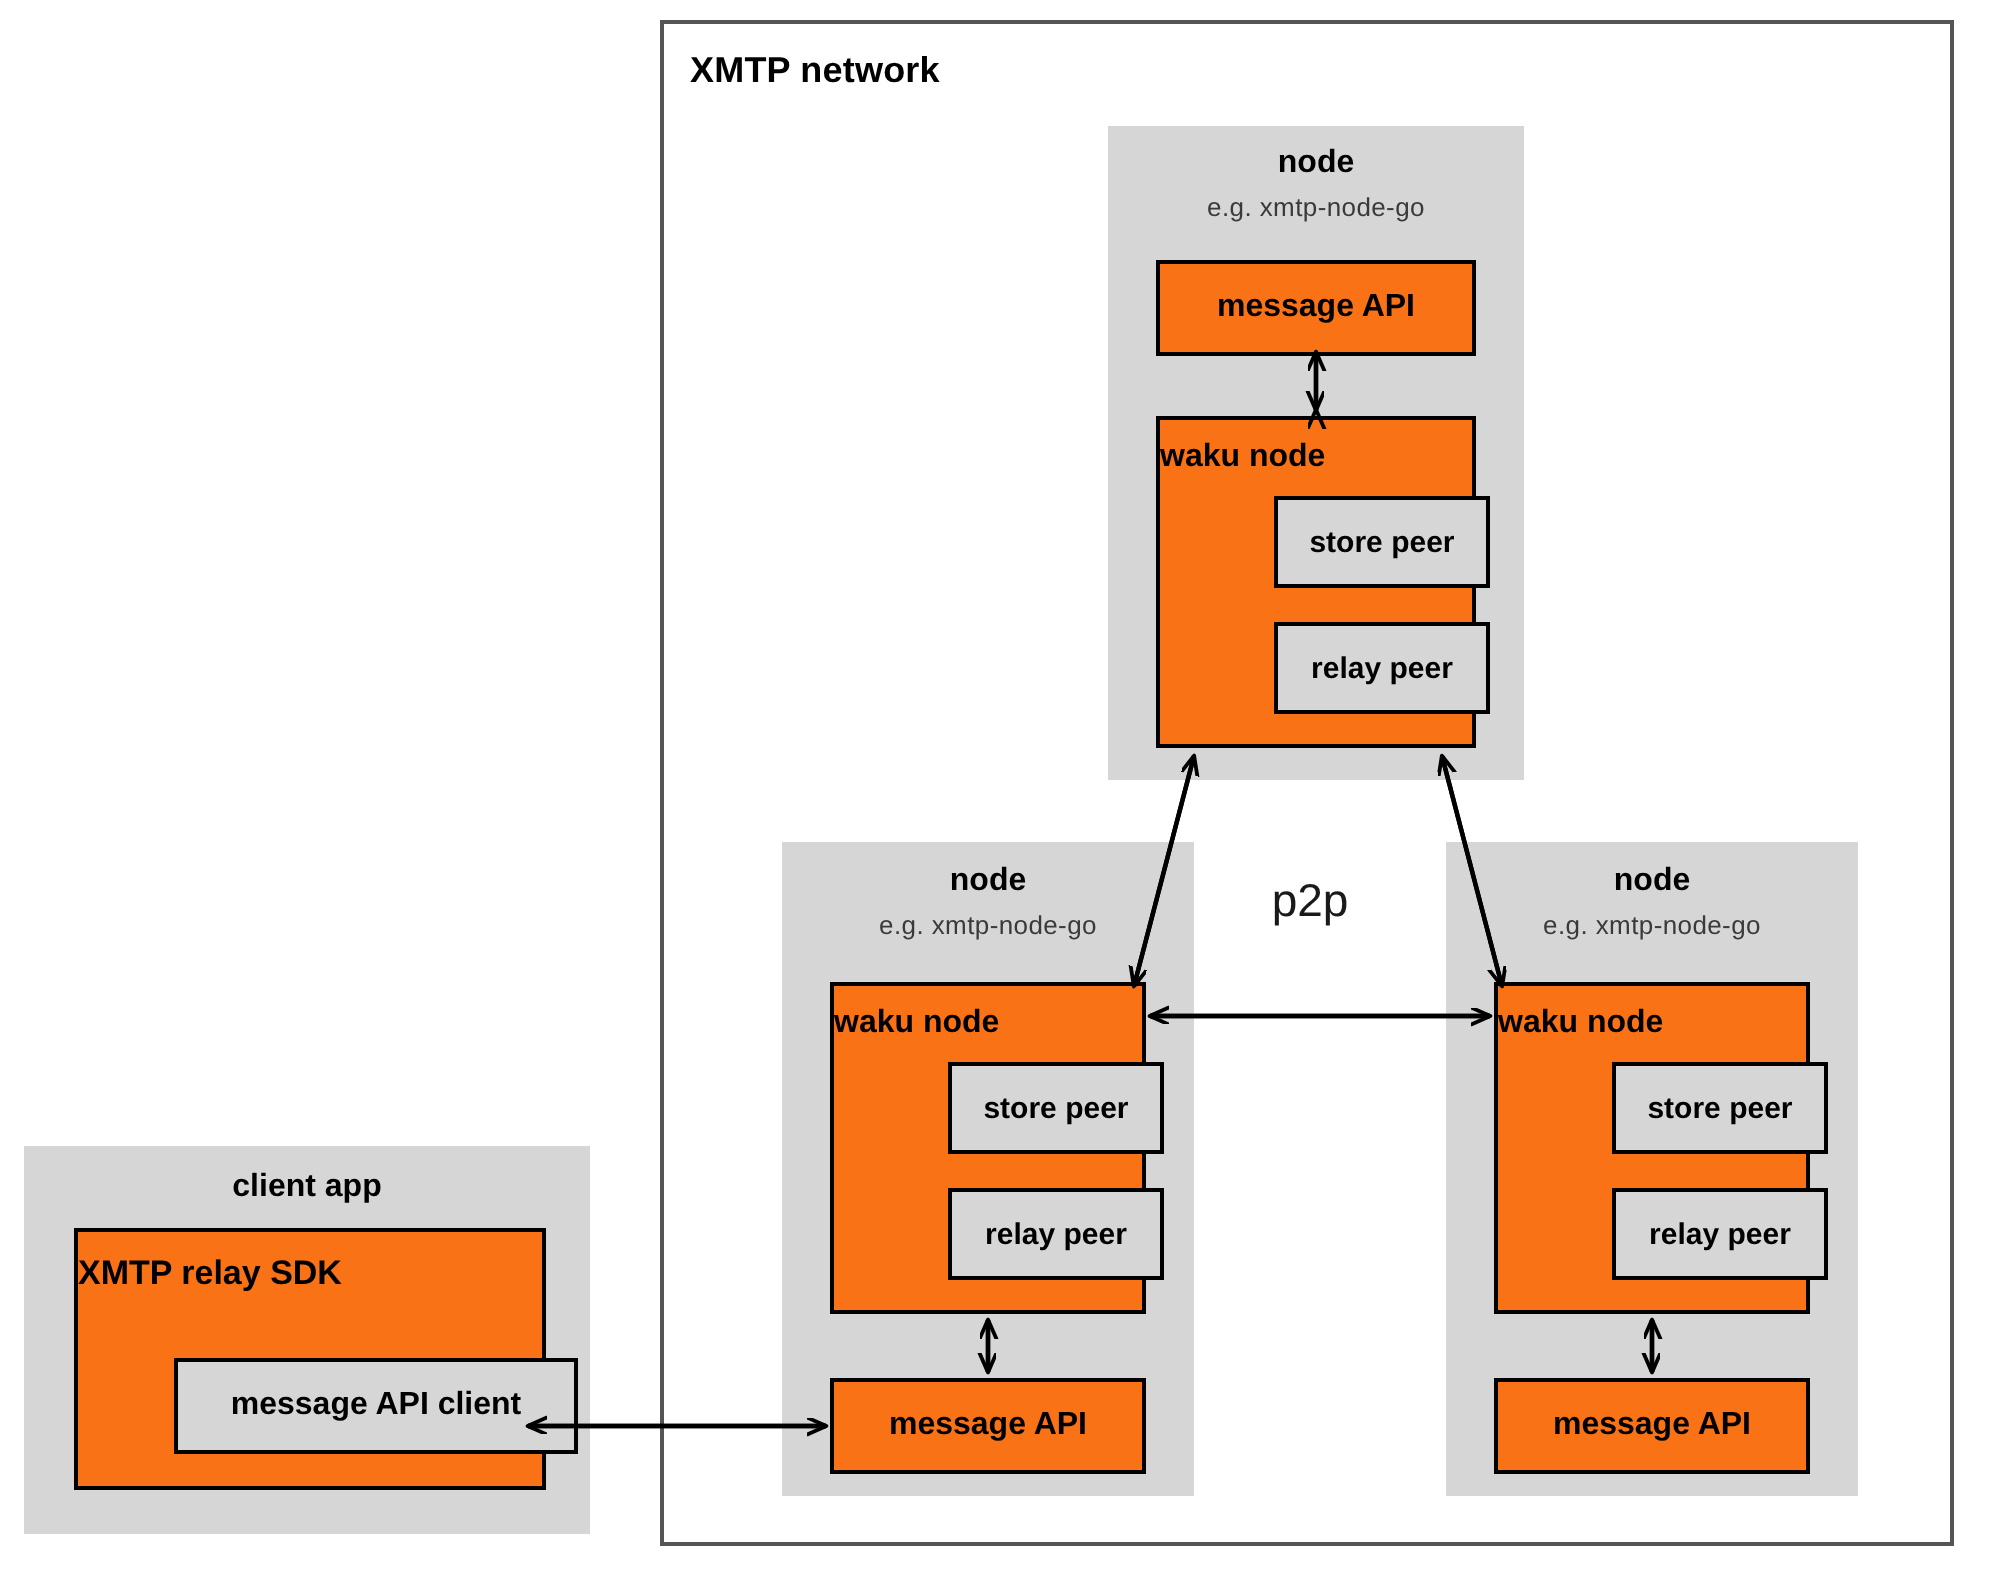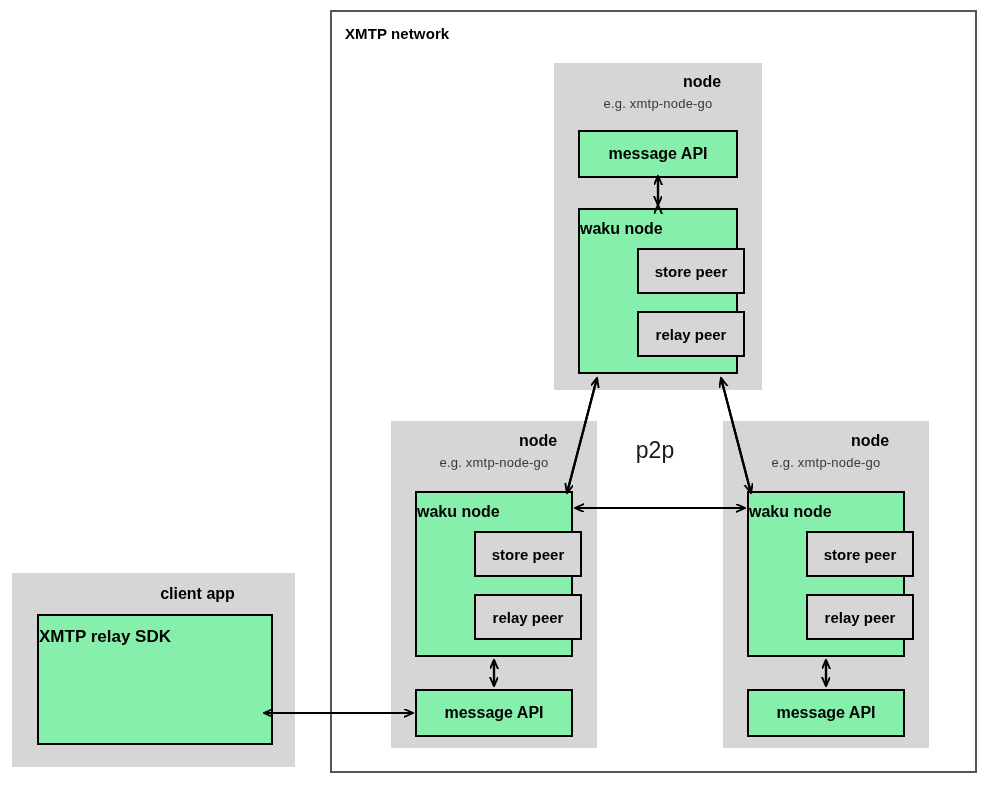--- a/index.html
+++ b/index.html
@@ -24,50 +24,49 @@
 
   
   .network-frame {
     left: 330px; top: 10px;
     width: 647px; height: 763px;
     border: 2px solid #555555;
     background: transparent;
   }
   .network-title {
     left: 345px; top: 25px;
-    font-size: 15px;
+    font-size: 18px;
     font-weight: bold;
     color: #000000;
     letter-spacing: 0.1px;
   }
 
   
   .node-box {
     background: #d6d6d6;
   }
   .node-title {
     text-align: center;
     font-size: 16px;
     font-weight: bold;
     color: #000000;
     width: 100%;
-    margin-left: 44px;
   }
   .node-sub {
     text-align: center;
     font-size: 13px;
     font-weight: normal;
     color: #3a3a3a;
     width: 100%;
     letter-spacing: 0.2px;
   }
 
   
   .panel {
-    background: #86efac;
+    background: #f97316;
     border: 2px solid #000000;
     display: flex;
     align-items: center;
     justify-content: center;
   }
   .panel-label {
     font-size: 16px;
     font-weight: bold;
     color: #000000;
     text-align: center;
@@ -176,20 +175,23 @@
   </div>
 
   <div class="abs p2p-label" style="left:615px; top:437px; width:80px;">p2p</div>
 
   <div class="abs node-box" style="left:12px; top:573px; width:283px; height:194px;">
 
     <div class="abs node-title" style="left:0; top:12px;">client app</div>
 
     <div class="abs panel" style="left:25px; top:41px; width:236px; height:131px; display:block;">
       <div class="waku-title" style="top:11px; font-size:17px;">XMTP relay SDK</div>
+      <div class="peer-box" style="left:15px; top:63px; width:202px; height:48px;">
+        <span class="panel-label">message API client</span>
+      </div>
     </div>
   </div>
 
   <svg class="overlay" viewBox="0 0 997 788" xmlns="http://www.w3.org/2000/svg">
     <defs>
       <marker id="ah" markerWidth="11" markerHeight="11" refX="9.4" refY="4.2" orient="auto" markerUnits="userSpaceOnUse">
         <path d="M0,0 L9.6,4.2 L0,8.4" fill="none" stroke="#000000" stroke-width="1.9" stroke-linecap="round" stroke-linejoin="round"></path>
       </marker>
     </defs>
 

